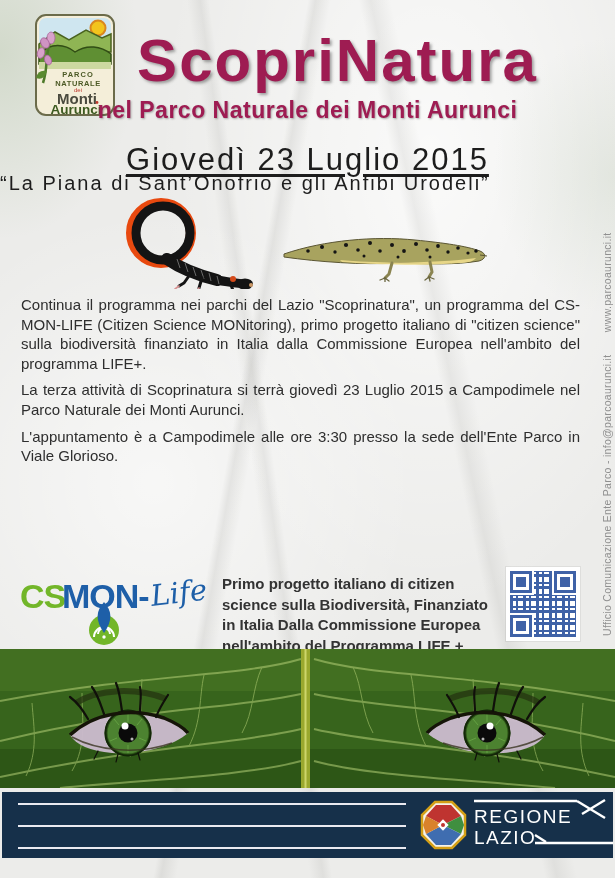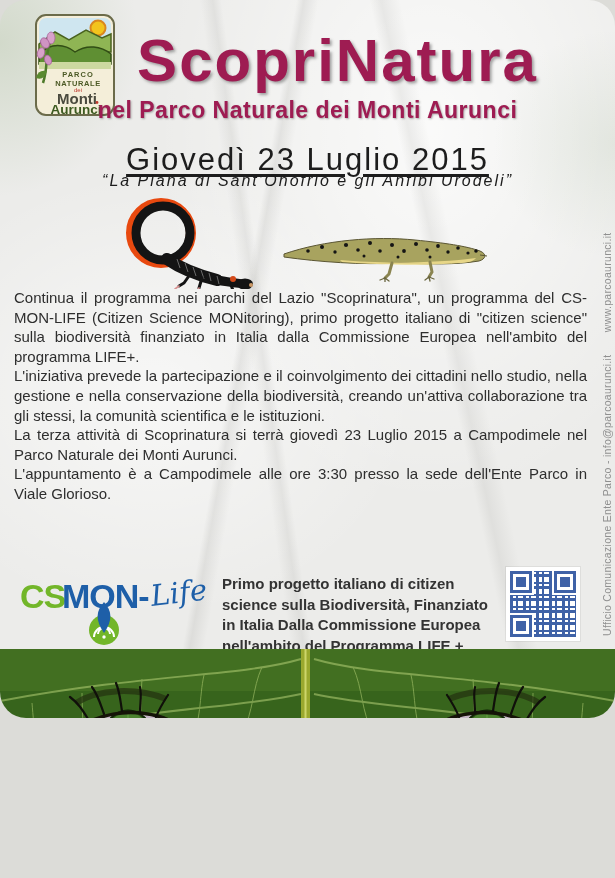--- a/index.html
+++ b/index.html
@@ -1,57 +1,56 @@
 <!DOCTYPE html>
 <html><head>
 <meta charset="utf-8">
 <style>
   html,body{margin:0;padding:0;background:#dcdcd8;}
   .poster{
-    position:relative;width:615px;height:718px;margin:0 auto;overflow:hidden;
+    position:relative;width:615px;height:878px;margin:0 auto;overflow:hidden;
     font-family:"Liberation Sans",sans-serif;color:#2f2f2f;
     background:
       radial-gradient(ellipse at 0% 6%, rgba(150,175,130,.30), transparent 16%),
       radial-gradient(ellipse at 100% 20%, rgba(160,180,150,.18), transparent 14%),
       linear-gradient(100deg, transparent 40%, rgba(130,130,125,.14) 41%, transparent 43%),
       linear-gradient(262deg, transparent 55%, rgba(130,130,125,.12) 56.2%, transparent 58%),
       linear-gradient(78deg, transparent 68%, rgba(140,140,135,.13) 69.5%, transparent 72%),
       radial-gradient(ellipse at 70% 18%, rgba(255,255,255,.75), transparent 45%),
       radial-gradient(ellipse at 25% 55%, rgba(255,255,255,.6), transparent 40%),
       #ececea;
-    border-radius: 26px;
   }
   .abs{position:absolute;}
   .park-logo{left:28px;top:13px;width:94px;height:106px;}
   .title{
     left:60px;right:0;top:26px;text-align:center;
     font-size:60px;font-weight:bold;letter-spacing:2px;color:#9e1c52;
     text-shadow:2px 2px 3px rgba(60,60,60,.45);
   }
   .subtitle{
     left:0;right:0;top:97px;text-align:center;
     font-size:23px;font-weight:bold;letter-spacing:.5px;color:#9e1c52;
     text-shadow:1px 1px 2px rgba(60,60,60,.4);
   }
   .date{
     left:0;right:0;top:142px;text-align:center;
     font-size:31px;color:#1d1d1d;letter-spacing:2px;
     text-decoration:underline;text-underline-offset:4px;
   }
   .quote{
-    left:0;right:0;top:172px;text-align:center;
-    font-size:16px;font-style:italic;letter-spacing:2px;color:#1d1d1d;
+    left:0;right:0;top:172px;
+    font-size:20px;letter-spacing:2px;color:#1d1d1d;
   }
   .salamander{left:105px;top:197px;width:150px;height:92px;}
   .newt{left:280px;top:224px;width:215px;height:58px;}
   .body-text{
     left:14px;top:288px;width:573px;
     font-size:15px;line-height:19.6px;text-align:justify;color:#2e2e2e;
   }
-  .body-text p{margin:0;}
+  .body-text p{margin:7px;}
   .csmon-logo{left:20px;top:572px;width:190px;height:78px;}
   .csmon-desc{
     left:222px;top:574px;width:276px;
     font-size:15px;font-weight:bold;line-height:20.5px;color:#333;
   }
   .qr{left:506px;top:567px;width:74px;height:74px;background:#fff;box-shadow:0 0 0 1px rgba(0,0,0,.06);}
   .qr-inner{position:absolute;inset:4px;
     background-image:
       repeating-linear-gradient(0deg,#3f62a7 0 3px,transparent 3px 5px,#3f62a7 5px 7px,transparent 7px 12px),
       repeating-linear-gradient(90deg,#3f62a7 0 3px,transparent 3px 6px,#3f62a7 6px 8px,transparent 8px 13px);
@@ -167,21 +166,20 @@
         <path d="M149,53 l1,4"></path>
         <path d="M149,53 l5,2"></path>
       <path d="M105,54 l-5,2"></path>
         <path d="M105,54 l0,4"></path>
         <path d="M105,54 l4,3"></path>
     </g>
   </svg>
 
   <div class="abs body-text">
     <p>Continua il programma nei parchi del Lazio "Scoprinatura", un programma del CS-MON-LIFE (Citizen Science MONitoring), primo progetto italiano di "citizen science" sulla biodiversità finanziato in Italia dalla Commissione Europea nell'ambito del programma LIFE+.</p>
-    <p>L'iniziativa prevede la partecipazione e il coinvolgimento dei cittadini nello studio, nella gestione e nella conservazione della biodiversità, creando un'attiva collaborazione tra gli stessi, la comunità scientifica e le istituzioni.</p>
     <p>La terza attività di Scoprinatura si terrà giovedì 23 Luglio 2015 a Campodimele nel Parco Naturale dei Monti Aurunci.</p>
     <p>L'appuntamento è a Campodimele alle ore 3:30 presso la sede dell'Ente Parco in Viale Glorioso.</p>
   </div>
 
   <svg class="abs csmon-logo" viewBox="0 0 190 78">
     <circle cx="84" cy="58" r="15" fill="#72b629"></circle>
     <g stroke="#ffffff" stroke-width="2" fill="none">
       <path d="M78,62 a6,6 0 0 1 12,0"></path>
       <path d="M74,65 a10,10 0 0 1 20,0"></path>
     </g>

